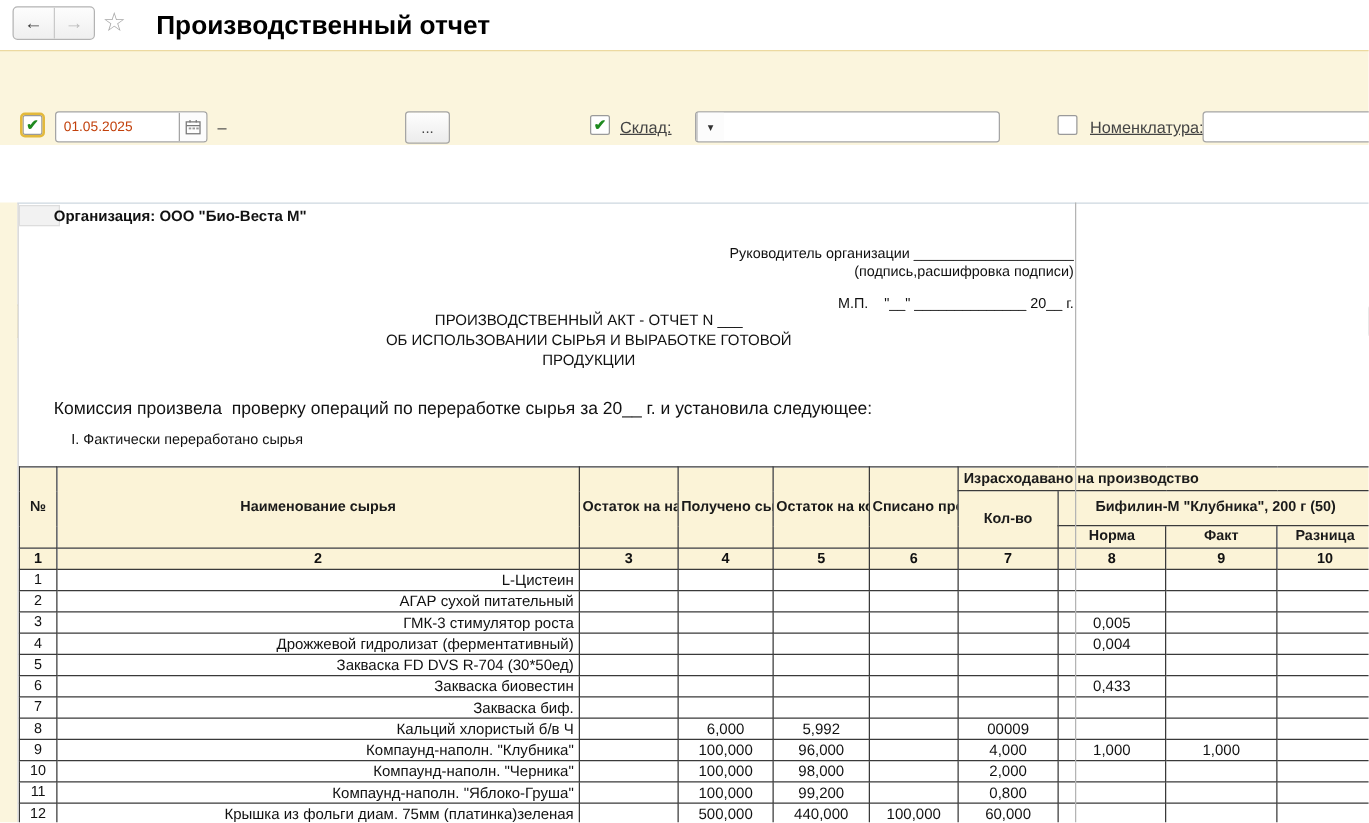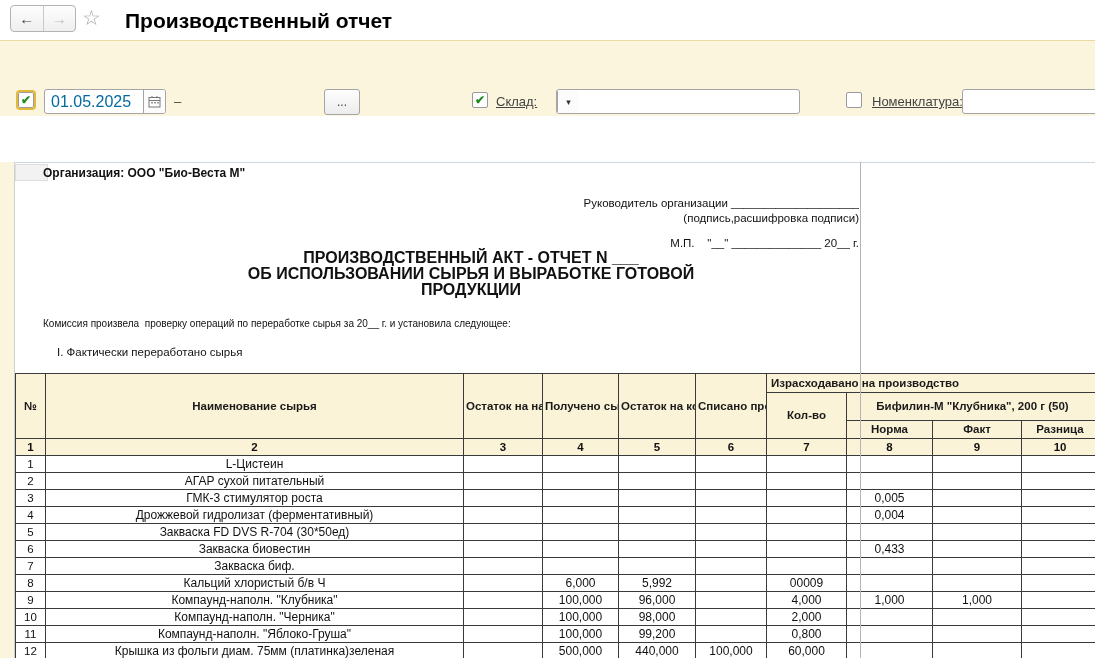--- a/index.html
+++ b/index.html
@@ -23,22 +23,22 @@
   
   .filters { position:absolute; left:0; top:40px; width:1095px; height:76px;
     background:#fbf5dd; border-top:1px solid #ecd9a0; }
   .cb { position:absolute; width:16px; height:16px; background:#fff; border:1px solid #9a9a9a;
     border-radius:2px; display:flex; align-items:center; justify-content:center;
     font-size:12px; font-weight:bold; color:#1f8a1f; line-height:1; }
   .cb.focus { outline:2px solid #e3b93c; }
   .flabel { position:absolute; font-size:13px; color:#444; white-space:nowrap;text-decoration:underline; }
   .finput { position:absolute; height:25px; border:1px solid #a5a5a5; border-radius:3px;
     background:#fff; display:flex; align-items:stretch; overflow:hidden; }
-  .finput input { border:0; outline:0; flex:1; min-width:0; padding:0 6px; font-size:16px;
-    font-family:"Liberation Sans",sans-serif; color:#0369a1; background:transparent; }
+  .finput input { border:0; outline:0; flex:1; min-width:0; padding:0 6px; font-size:11px;
+    font-family:"Liberation Sans",sans-serif; color:#c2410c; background:transparent; }
   .seg-btn { width:22px; border-left:1px solid #a5a5a5; display:flex; align-items:center;
     justify-content:center; background:#fcfcfc; cursor:pointer; }
   .dd-arrow { font-size:9px; color:#333; }
   .dash { position:absolute; font-size:13px; color:#444; }
   .more-btn { position:absolute; left:324px; top:48px; width:36px; height:26px;
     border:1px solid #a5a5a5; border-radius:3px; background:linear-gradient(#fefefe,#ececec);
     font-size:12px; color:#444; display:flex; align-items:center; justify-content:center; }
 
   
   .toolbar { position:absolute; left:0; top:116px; width:1095px; height:46px; background:#fff; }
@@ -61,38 +61,38 @@
   .sheet { position:absolute; left:14px; top:162px; width:1081px; height:496px; background:#fff;
     border-left:1px solid #cfcfcf; border-top:1px solid #cdd7df; overflow:hidden; font-size:12px; color:#111; }
   .corner-cell { position:absolute; left:0; top:1px; width:33px; height:17px; background:#f2f2f2;
     border:1px solid #ddd; }
   .org-line { position:absolute; left:28px; top:3px; font-weight:bold; font-size:12px; }
   .rline { position:absolute; left:0; width:844px; text-align:right; font-size:11.5px; white-space:pre; }
   .approve { top:4px; }
   .manager { top:34px; }
   .hint { top:49px; }
   .mp { top:74px; }
-  .ctitle { position:absolute; left:0; width:912px; text-align:center; font-weight:bold; font-size:16px; }
+  .ctitle { position:absolute; left:0; width:912px; text-align:center; font-weight:normal; font-size:12px; }
   .t1 { top:86px; } .t2 { top:102px; } .t3 { top:118px; }
-  .commission { position:absolute; left:28px; top:155px; font-size:10px; white-space:pre; }
+  .commission { position:absolute; left:28px; top:155px; font-size:14px; white-space:pre; }
   .section { position:absolute; left:42px; top:183px; font-size:11.5px; }
 
   
   table.rep { position:absolute; left:0; top:210px; border-collapse:collapse; table-layout:fixed;
     width:1083px; }
   table.rep td { border:1px solid #3a3a3a; overflow:hidden; white-space:nowrap; }
   td.h { background:#fbf3d7; font-weight:bold; font-size:11.5px; text-align:center;
     vertical-align:middle; padding:1px 2px; line-height:13px; color:#1a1a1a; }
   td.h.hl { text-align:left; padding-left:4px; }
   thead tr.r1 { height:19px; } thead tr.r2 { height:28px; } thead tr.r3 { height:18px; }
   thead tr.r4 { height:17px; }
   td.colnum { background:#fbf3d7; font-weight:bold; font-size:11.5px; text-align:center; height:17px; }
   tbody tr { height:17px; }
   td.rownum { font-size:11.5px; text-align:center; }
-  td.name { font-size:12px; text-align:center; padding:0 4px; }
+  td.name { font-size:12px; text-align:right; padding:0 4px; }
   td.val { font-size:12px; text-align:center; }
 
   .pagebreak-line { position:absolute; left:860px; top:162px; width:1px; height:496px;
     background:#b4b4b4; z-index:10; }
 
   .icon-svg { display:block; }
 </style>
 </head>
 <body>
 

